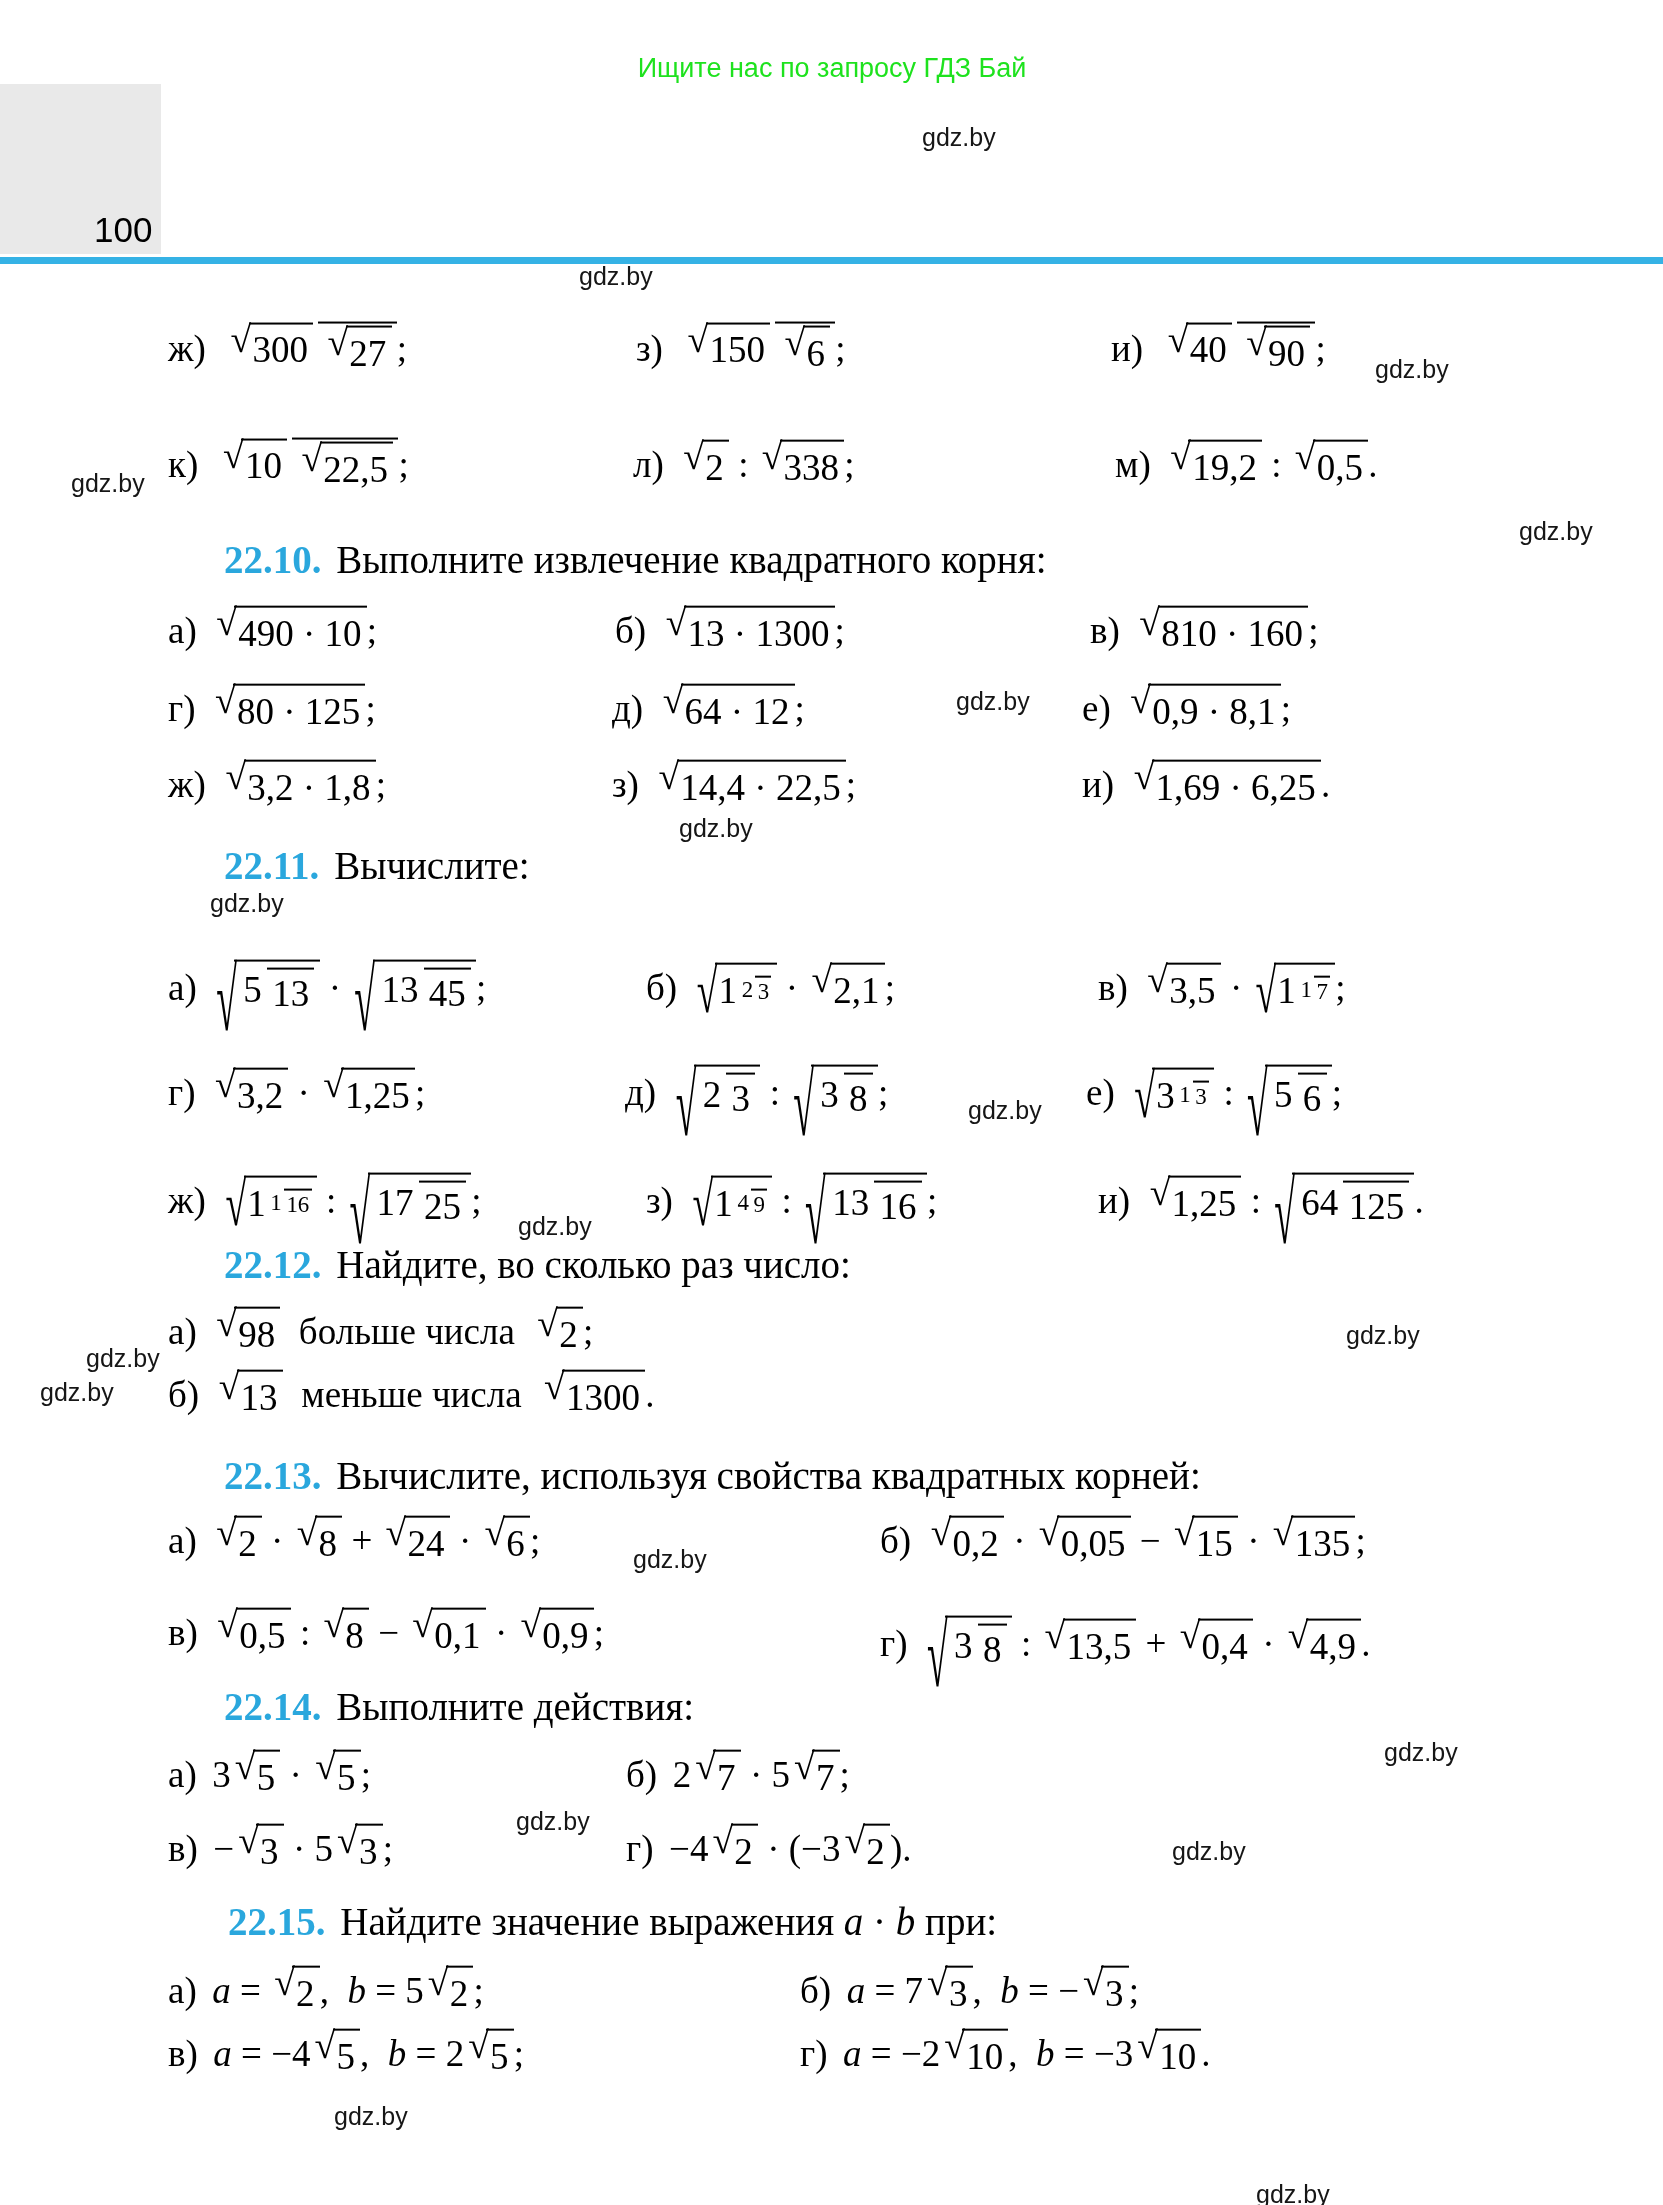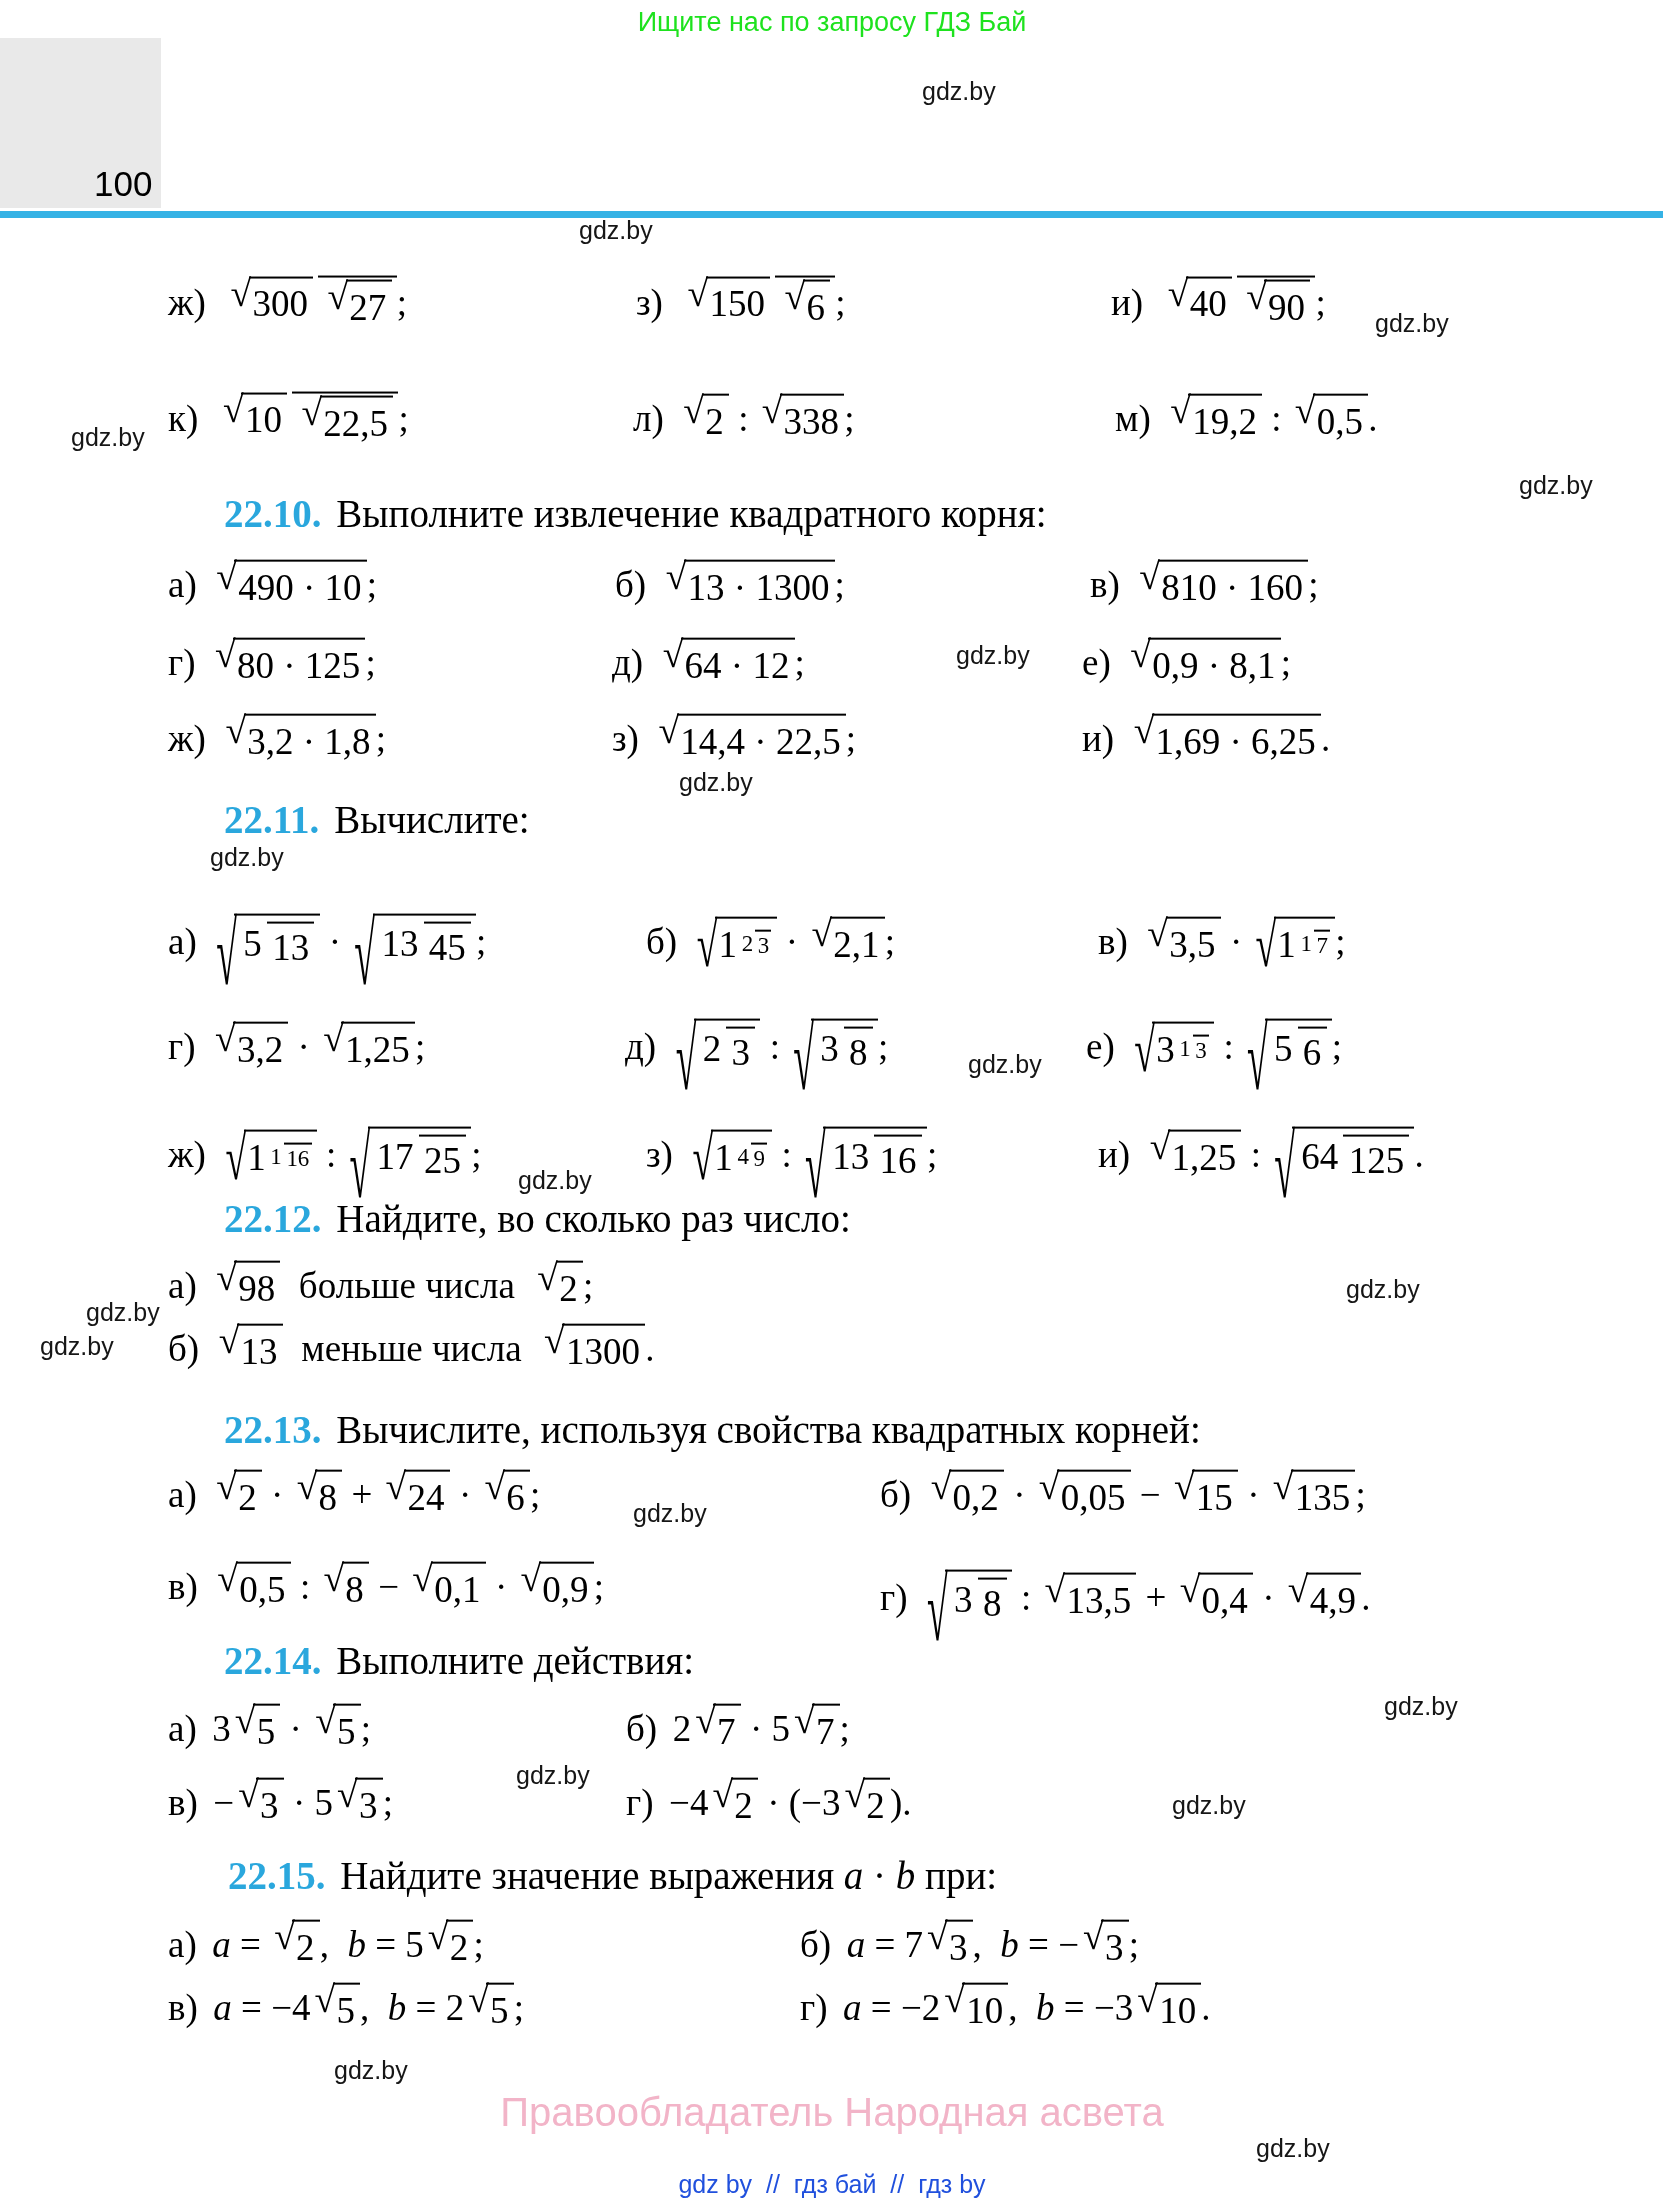--- a/index.html
+++ b/index.html
@@ -1,18 +1,18 @@
 <!DOCTYPE html>
 <html style="--accent: #2aa7dd; --line: #35b2e5; --green: #1ee21e; --pink: #f2b4c8; --link: #2050dd;font-size:13.4px"><head>
 <meta charset="utf-8">
 <style>
   html,body{margin:0;padding:0;}
   body{width:1664px;height:2205px;background:#ffffff;position:relative;overflow:hidden;
        font-family:"Liberation Serif",serif;}
-  .page{position:absolute;inset:0;}
+  .page{position:absolute;inset:0;margin-top:46px;}
 
   
   .banner{position:absolute;top:6.7px;left:0;right:0;text-align:center;
           font:400 27px "Liberation Sans",sans-serif;color:var(--green,#1ee21e);
           text-decoration:none;cursor:pointer;}
 
   
   .pnbox{position:absolute;left:0;top:38px;width:161px;height:170px;background:#e9e9e9;}
   .hdr-num{position:absolute;left:94px;top:164px;font:400 35px "Liberation Sans",sans-serif;color:#000;}
   .hdr-title{position:absolute;left:195px;top:164px;font:400 35px "Liberation Sans",sans-serif;color:#000;}
@@ -129,16 +129,15 @@
       <span class="wm" style="left: 1346px; top: 1275px;">gdz.by</span>
       <span class="wm" style="left: 40px; top: 1332px;">gdz.by</span>
       <span class="wm" style="left: 633px; top: 1499px;">gdz.by</span>
       <span class="wm" style="left: 1384px; top: 1692px;">gdz.by</span>
       <span class="wm" style="left: 516px; top: 1761px;">gdz.by</span>
       <span class="wm" style="left: 1172px; top: 1791px;">gdz.by</span>
       <span class="wm" style="left: 334px; top: 2056px;">gdz.by</span>
       <span class="wm" style="left: 1256px; top: 2134px;">gdz.by</span>
     </div>
 
-  <div class="footer-rights">Правообладатель Народная асвета</div>
   <div class="footer-links" id="footer-links"><span class="lnk">gdz by</span>  <span class="sep">//</span>  <span class="lnk">гдз бай</span>  <span class="sep">//</span>  <span class="lnk">гдз by</span></div>
 </div>
 
 
 </body></html>

